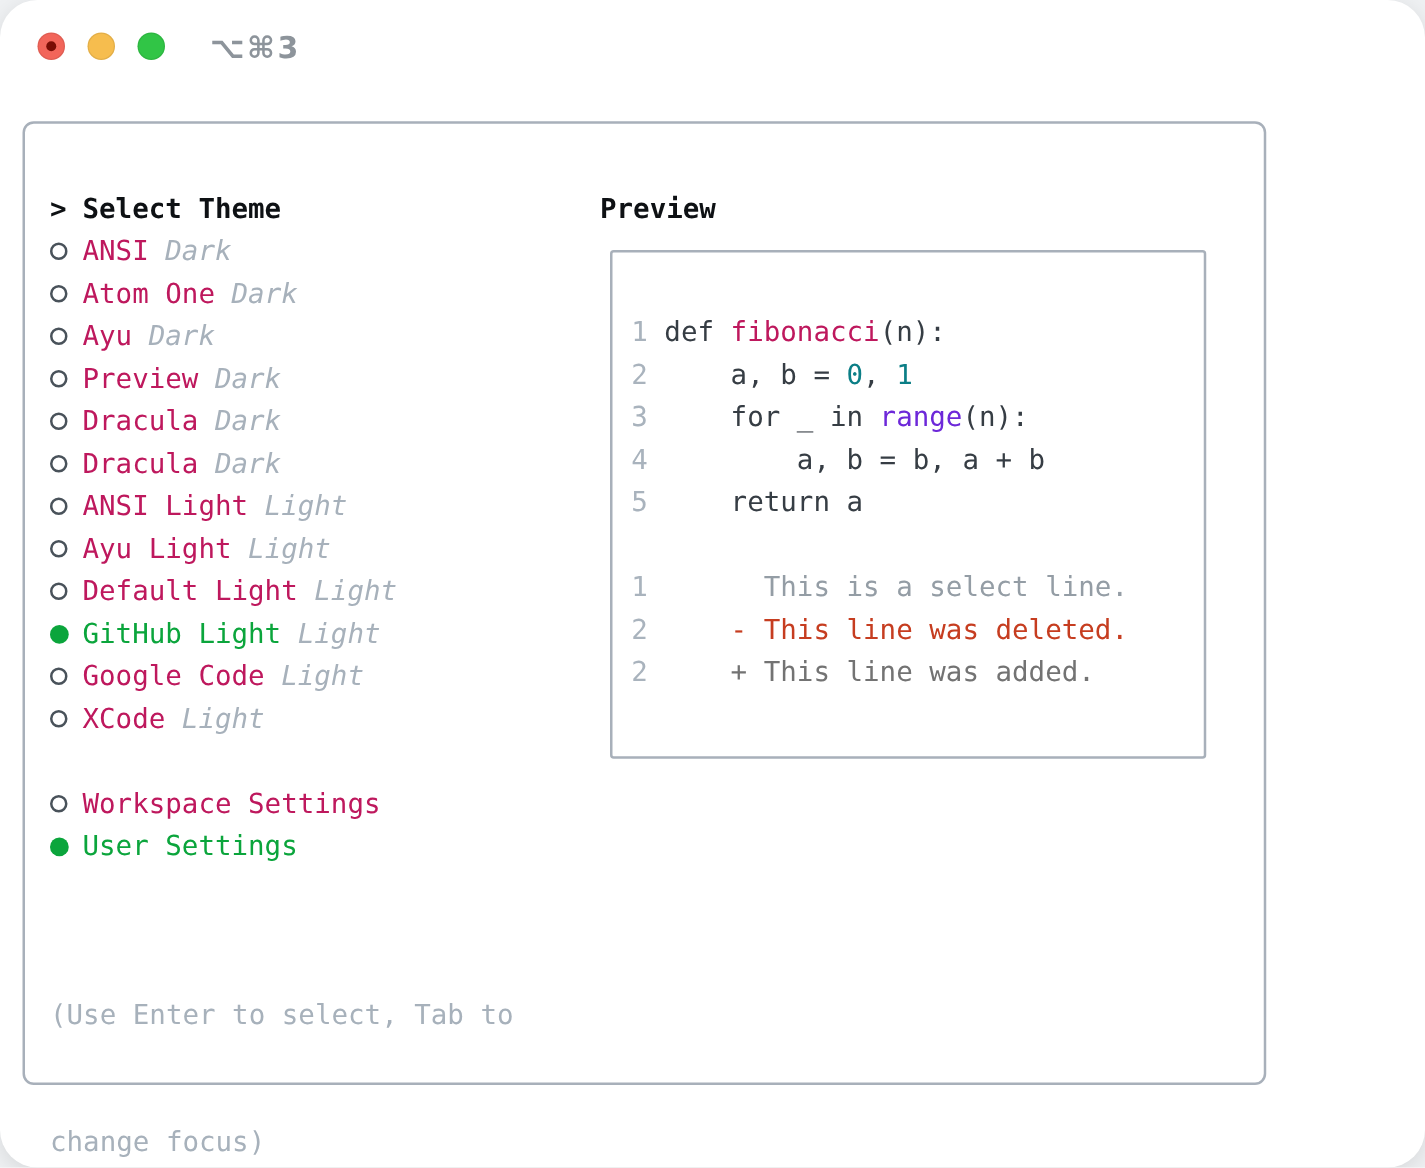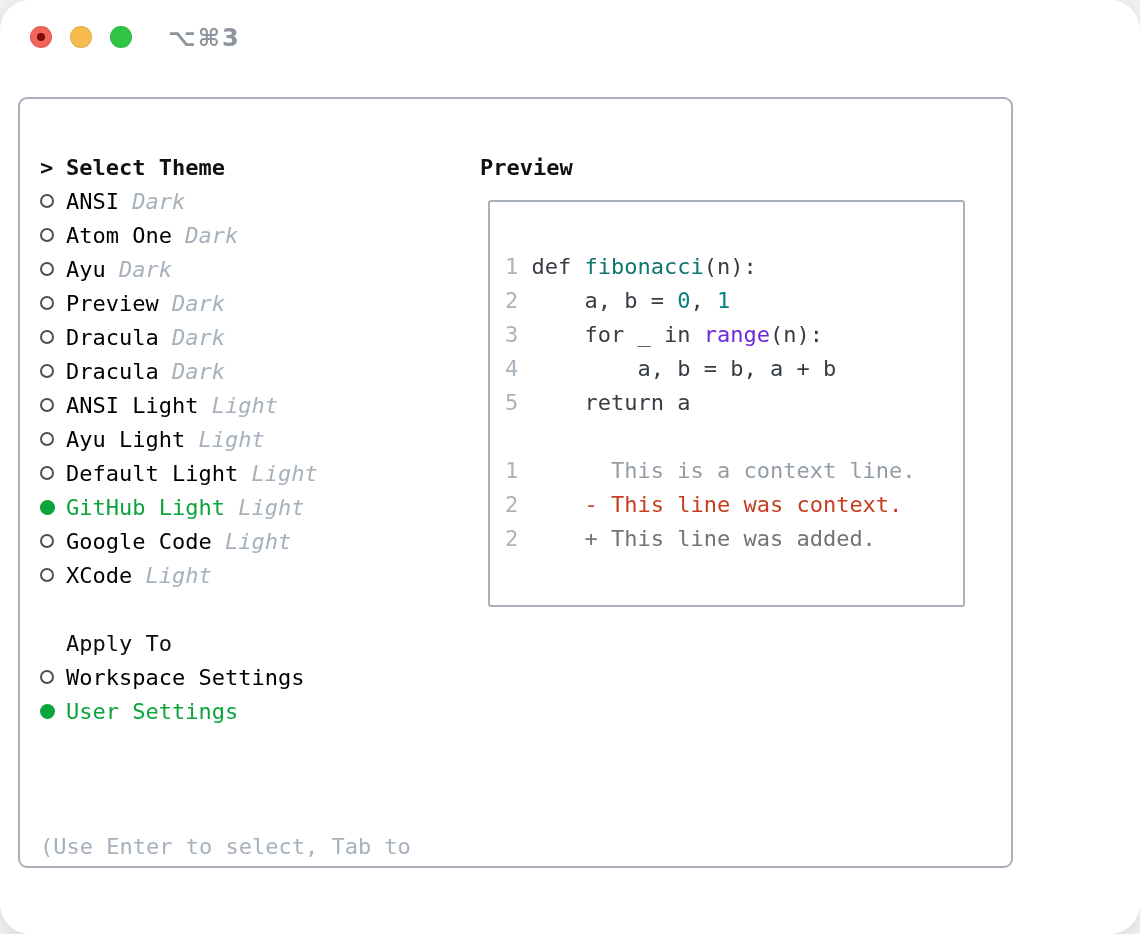--- a/index.html
+++ b/index.html
@@ -27,35 +27,35 @@
   }
   .col-left{position:absolute;left:20px;top:51px;}
   .col-right{position:absolute;left:460px;top:51px;}
   .row{display:flex;align-items:center;height:34px;white-space:pre;font-size:22px;}
   .row.blank{height:34px;}
   .marker{display:inline-flex;align-items:center;width:26px;flex:0 0 26px;}
   .prompt{font-weight:bold;color:#0e1114;}
   .hdr{font-weight:bold;color:#0e1114;}
   .ring{width:14px;height:14px;border:2px solid #49525a;border-radius:50%;box-sizing:border-box;}
   .ring.sel{border:0;background:#0ba53c;width:15px;height:15px;}
-  .t-name{color:#000000;}
+  .t-name{color:#be185d;}
   .t-variant{color:#a7b1bb;font-style:italic;}
   .theme-row.selected .t-name{color:#0ba53c;}
   .apply-hdr{color:#0b0e11;}
   .hint{color:#a7b1bb;font-size:22px;line-height:34px;white-space:pre;}
   
   .preview-box{
     margin-left:8px;margin-top:16px;width:477px;height:407px;box-sizing:border-box;
     border:2px solid #a8b0ba;border-radius:3px;background:#fff;
     padding:48px 10px 0 15px;overflow:hidden;
   }
   .pline{height:34px;line-height:34px;white-space:pre;font-size:22px;}
   .tok-ln{color:#a9b3bd;}
   .tok-pl{color:#363d44;}
-  .tok-fn{color:#0f766e;}
+  .tok-fn{color:#be185d;}
   .tok-num{color:#0b7e86;}
   .tok-bi{color:#6d28d9;}
   .tok-ctx{color:#949da5;}
   .tok-del{color:#c63d20;}
   .tok-add{color:#737373;}
 </style>
 </head>
 <body>
 
 <div class="window">
@@ -87,24 +87,20 @@
           <div class="row theme-row"><span class="marker"><span class="ring"></span></span><span class="t-name">ANSI Light</span><span class="t-variant"> Light</span></div>
           <div class="row theme-row"><span class="marker"><span class="ring"></span></span><span class="t-name">Ayu Light</span><span class="t-variant"> Light</span></div>
           <div class="row theme-row"><span class="marker"><span class="ring"></span></span><span class="t-name">Default Light</span><span class="t-variant"> Light</span></div>
           <div class="row theme-row selected"><span class="marker"><span class="ring sel"></span></span><span class="t-name">GitHub Light</span><span class="t-variant"> Light</span></div>
           <div class="row theme-row"><span class="marker"><span class="ring"></span></span><span class="t-name">Google Code</span><span class="t-variant"> Light</span></div>
           <div class="row theme-row"><span class="marker"><span class="ring"></span></span><span class="t-name">XCode</span><span class="t-variant"> Light</span></div>
         </div>
 
       <div class="row blank"></div>
 
-      <div class="row">
-        <span class="marker"></span>
-        <span class="apply-hdr">Apply To</span>
-      </div>
 
       <div id="apply-items">
           <div class="row theme-row"><span class="marker"><span class="ring"></span></span><span class="t-name">Workspace Settings</span></div>
           <div class="row theme-row selected"><span class="marker"><span class="ring sel"></span></span><span class="t-name">User Settings</span></div>
         </div>
 
       <div class="row blank"></div>
 
       <div class="hint">
         <div>(Use Enter to select, Tab to</div>
@@ -117,21 +113,21 @@
         <span class="hdr">Preview</span>
       </div>
       <div class="preview-box">
         <div id="preview-code">
             <div class="pline"><span class="tok-ln">1</span><span class="tok-pl"> def </span><span class="tok-fn">fibonacci</span><span class="tok-pl">(n):</span></div>
             <div class="pline"><span class="tok-ln">2</span><span class="tok-pl">     a, b = </span><span class="tok-num">0</span><span class="tok-pl">, </span><span class="tok-num">1</span></div>
             <div class="pline"><span class="tok-ln">3</span><span class="tok-pl">     for _ in </span><span class="tok-bi">range</span><span class="tok-pl">(n):</span></div>
             <div class="pline"><span class="tok-ln">4</span><span class="tok-pl">         a, b = b, a + b</span></div>
             <div class="pline"><span class="tok-ln">5</span><span class="tok-pl">     return a</span></div>
             <div class="pline"></div>
-            <div class="pline"><span class="tok-ln">1</span><span class="tok-ctx">       This is a context line.</span></div>
-            <div class="pline"><span class="tok-ln">2</span><span class="tok-del">     - This line was context.</span></div>
+            <div class="pline"><span class="tok-ln">1</span><span class="tok-ctx">       This is a select line.</span></div>
+            <div class="pline"><span class="tok-ln">2</span><span class="tok-del">     - This line was deleted.</span></div>
             <div class="pline"><span class="tok-ln">2</span><span class="tok-add">     + This line was added.</span></div>
           </div>
       </div>
     </div>
 
   </div>
 </div>
 
 </body></html>

